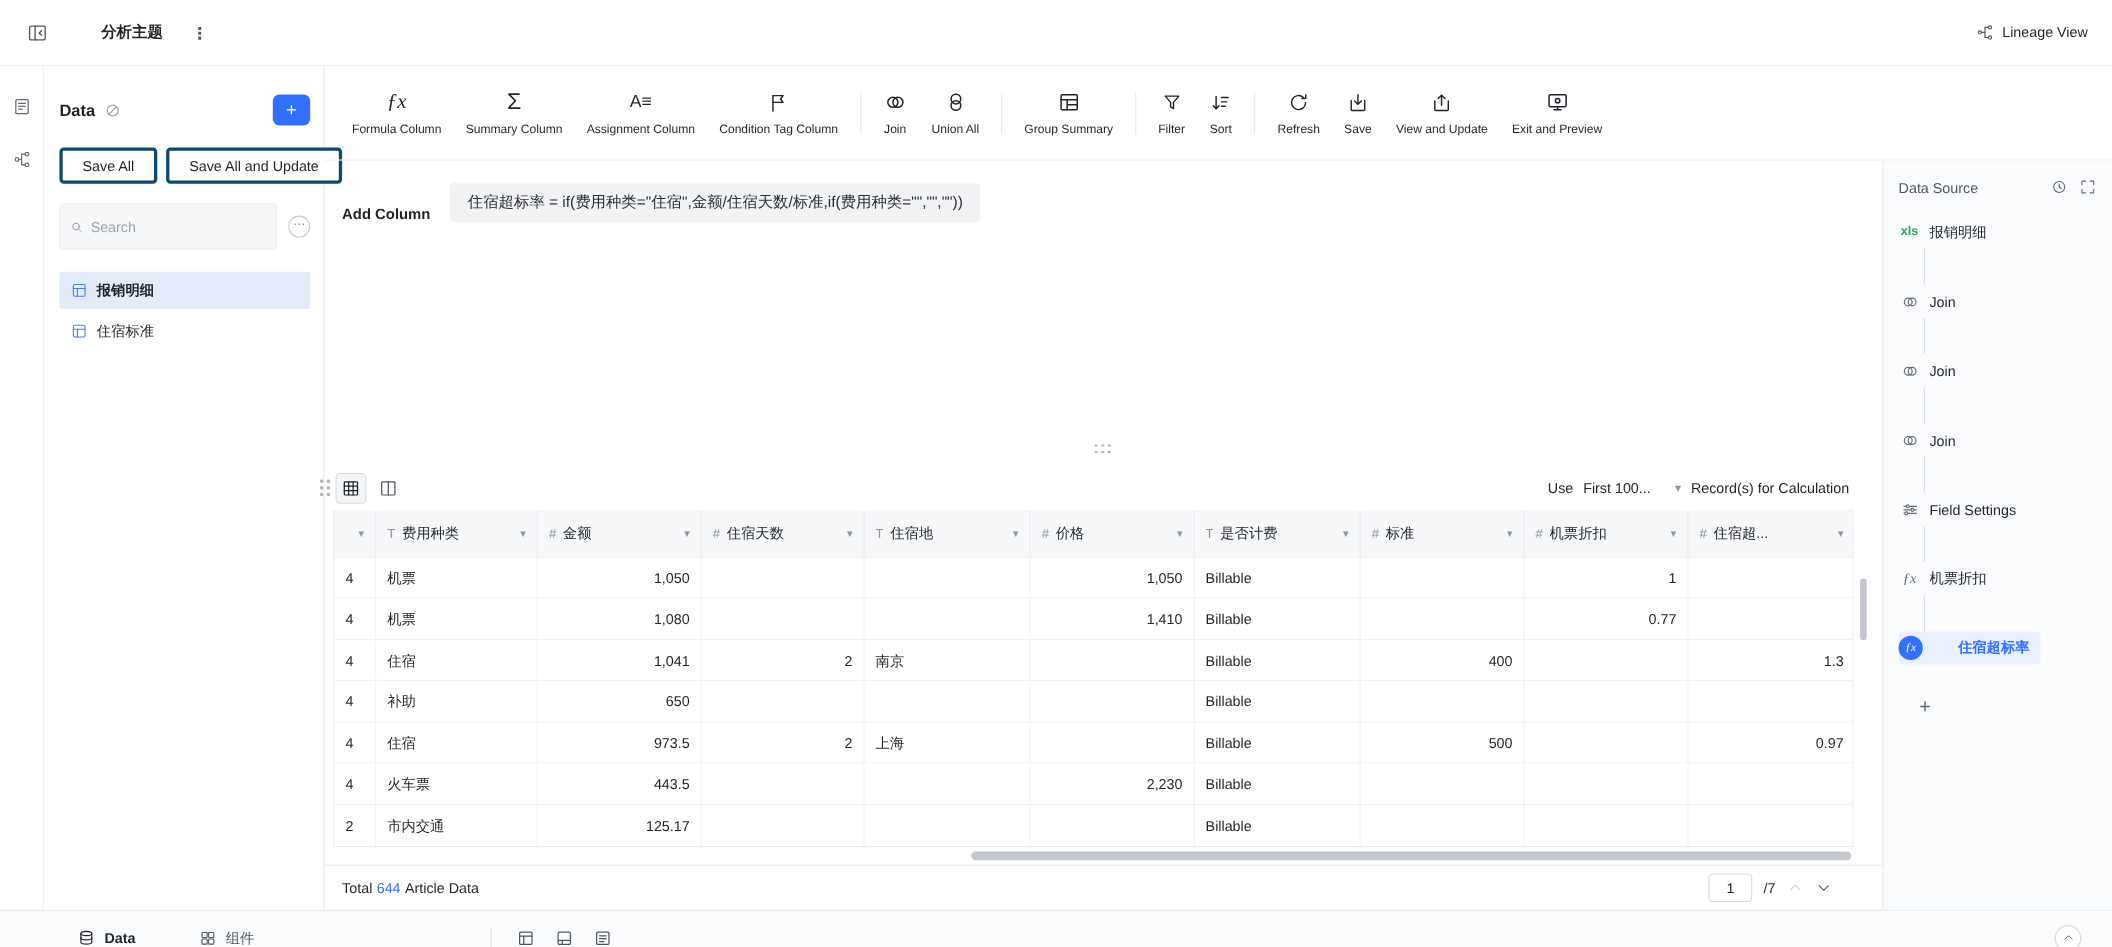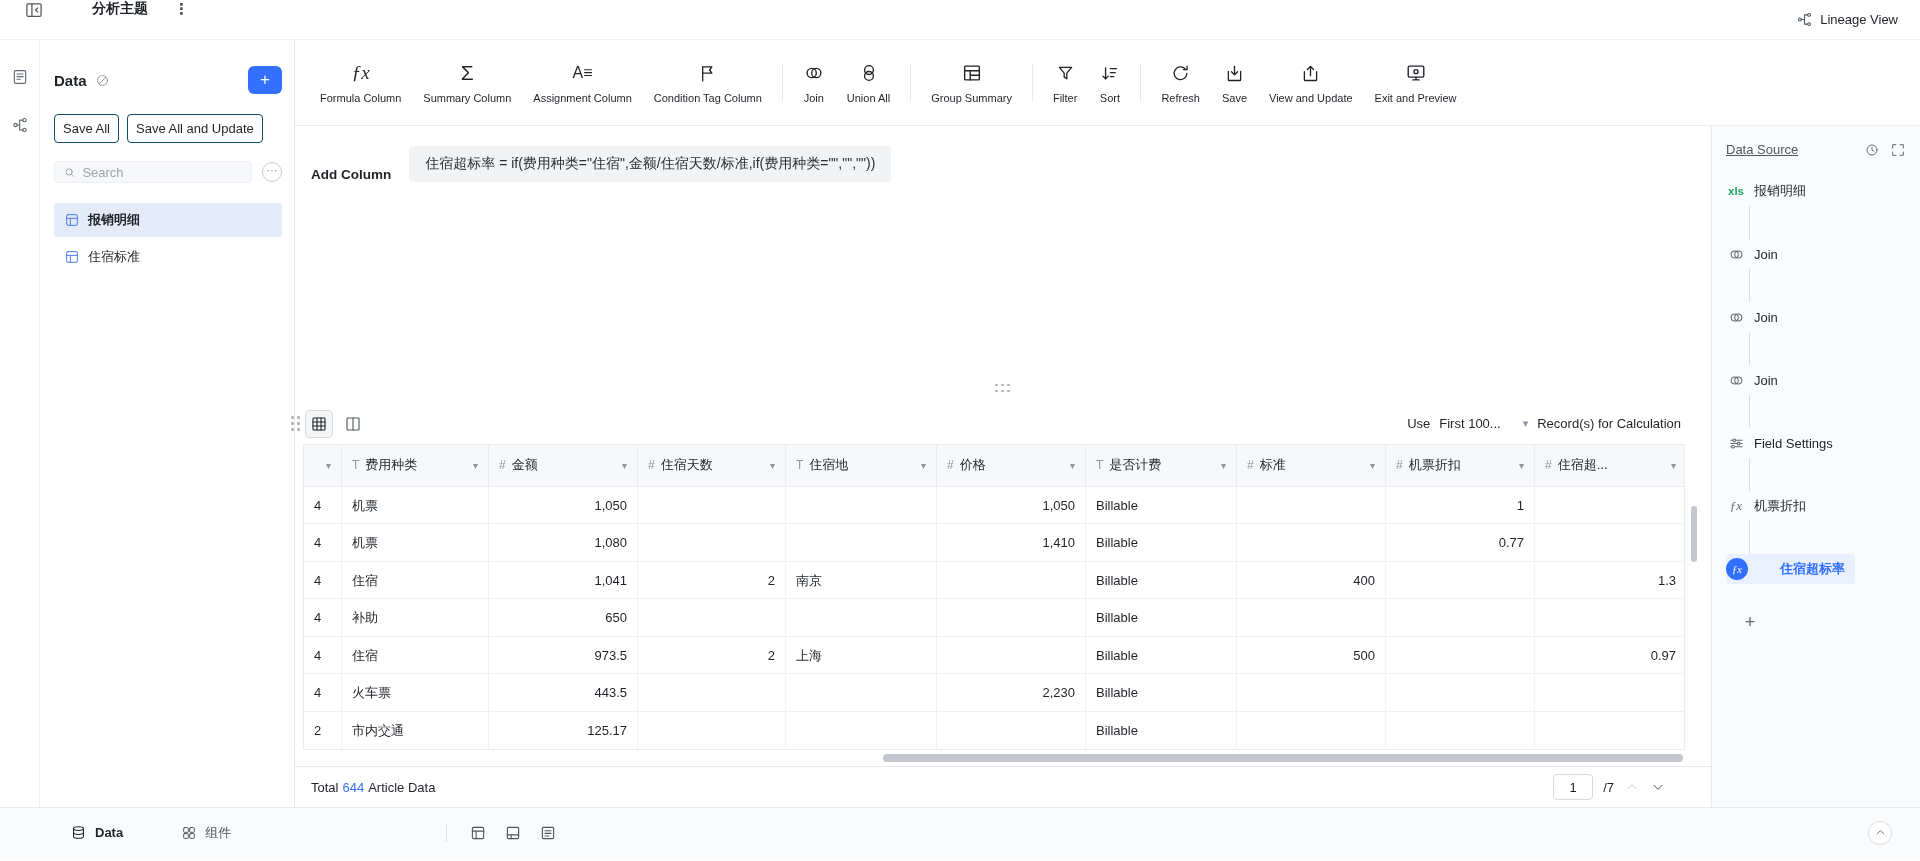--- a/index.html
+++ b/index.html
@@ -5,43 +5,43 @@
   * { box-sizing: border-box; margin: 0; padding: 0; }
   html,body { width:1920px; height:861px; overflow:hidden; }
   body {
     font-family: "Liberation Sans", "DejaVu Sans", sans-serif;
     font-size: 13px; color:#1f2329; background:#fff;
   }
   svg { display:block; }
   .ic { stroke:currentColor; fill:none; stroke-width:1.5; stroke-linecap:round; stroke-linejoin:round; }
 
   
-  .topbar { height:40px; display:flex; border-bottom:1px solid #f0f1f3; background:#fff; padding:0 22px; }
+  .topbar { height:60px; display:flex; align-items:center; border-bottom:1px solid #f0f1f3; background:#fff; padding:0 22px; }
   .topbar .win-ic { color:#51565e; margin-left:2px; }
   .topbar .title { font-weight:700; font-size:14px; margin-left:48px; }
   .topbar .kebab { margin-left:26px; color:#51565e; font-size:15px; font-weight:700; letter-spacing:1px; cursor:pointer; }
   .topbar .right { margin-left:auto; display:flex; align-items:center; gap:7px; color:#1f2329; cursor:pointer; }
   .topbar .right svg { color:#51565e; }
 
   
   .main-row { display:flex; height:767px; }
 
   .rail { width:40px; border-right:1px solid #eff1f3; display:flex; flex-direction:column; align-items:center; padding-top:28px; gap:30px; color:#646a73; }
   .rail .rail-btn { cursor:pointer; }
 
   
   .sidebar { width:255px; border-right:1px solid #e8eaed; padding:26px 12px 0 14px; background:#fff; }
   .sb-head { display:flex; align-items:center; }
   .sb-title { font-size:15px; font-weight:700; }
   .sb-head .slash-ic { margin-left:8px; color:#8f959e; }
   .add-btn { margin-left:auto; width:34px; height:28px; background:var(--accent); color:#fff; border-radius:6px; display:flex; align-items:center; justify-content:center; font-size:17px; cursor:pointer; }
   .save-row { margin-top:20px; display:flex; gap:8px; }
-  .save-btn { border:1px solid #0c4a6e; background:#fff; border-radius:4px; padding:6px 8px; font-size:13px; color:#1f2329; cursor:pointer; white-space:nowrap; }
+  .save-btn { border:3px solid #0c4a6e; background:#fff; border-radius:4px; padding:6px 18px; font-size:13px; color:#1f2329; cursor:pointer; white-space:nowrap; }
   .search-row { margin-top:18px; display:flex; align-items:center; gap:10px; }
-  .search-box { flex:1; height:22px; background:#f7f8fa; border:1px solid #eceef1; border-radius:4px; display:flex; align-items:center; padding:0 8px; gap:6px; color:#8f959e; }
+  .search-box { flex:1; height:42px; background:#f7f8fa; border:1px solid #eceef1; border-radius:4px; display:flex; align-items:center; padding:0 8px; gap:6px; color:#8f959e; }
   .search-box input { border:none; outline:none; background:transparent; width:100%; font-size:13px; color:#1f2329; font-family:inherit; }
   .search-box input::placeholder { color:#9da3ab; }
   .more-circle { width:20px; height:20px; border:1px solid #c9ccd1; border-radius:50%; color:#8f959e; display:flex; align-items:center; justify-content:center; font-size:11px; line-height:1; padding-bottom:4px; cursor:pointer; }
   .sb-list { margin-top:20px; }
   .sb-item { height:34px; display:flex; align-items:center; gap:8px; padding:0 10px; border-radius:3px; margin-bottom:3px; cursor:pointer; }
   .sb-item.sel { background:#e3ebf9; font-weight:700; }
   .sheet-ic { color:#4c7ce0; flex:none; }
 
   
   .content-col { flex:1; display:flex; flex-direction:column; min-width:0; }
@@ -104,21 +104,21 @@
   .tf-left { display:flex; gap:4px; }
   .tf-count { color:var(--accent); }
   .pager { margin-left:auto; display:flex; align-items:center; gap:10px; }
   .page-input { width:40px; height:26px; border:1px solid #d8dadd; border-radius:4px; text-align:center; font-size:13px; color:#1f2329; outline:none; font-family:inherit; }
   .pg-btn { cursor:pointer; display:flex; }
   .pg-btn.disabled { color:#c9cdd4; cursor:default; }
   .pg-btn.en { color:#4e5359; }
 
   
   .right-panel { width:209px; border-left:1px solid #e8eaed; background:#fafbfc; padding:16px 14px; flex:none; }
-  .rp-head { display:flex; align-items:flex-start; color:#51565e;text-decoration:underline; }
+  .rp-head { display:flex; align-items:center; color:#51565e; }
   .rp-title { font-size:13px; }
   .rp-icons { margin-left:auto; display:flex; gap:10px; color:#646a73; }
   .rp-icons > span { cursor:pointer; }
   .ds-nodes { margin-top:18px; }
   .ds-node { display:flex; align-items:center; gap:8px; height:30px; cursor:pointer; }
   .ds-node.sel { background:#e9f0ff; border-radius:4px; padding-right:10px; width:fit-content; }
   .node-ic { width:20px; display:flex; align-items:center; justify-content:center; color:#646a73; flex:none; }
   .node-ic.xls { color:var(--xls-green); font-weight:700; font-size:11.5px; font-style:normal; }
   .node-ic.fxg { font-size:13px; font-style:italic; font-family:"Liberation Serif", serif; }
   .fx-sel { width:22px; height:22px; border-radius:50%; background:var(--accent); color:#fff; display:flex; align-items:center; justify-content:center; }

